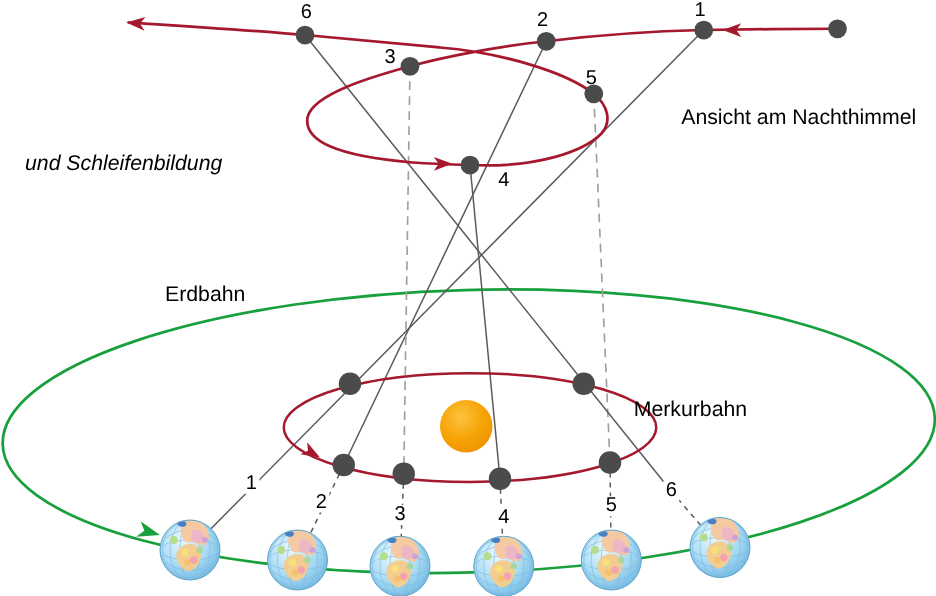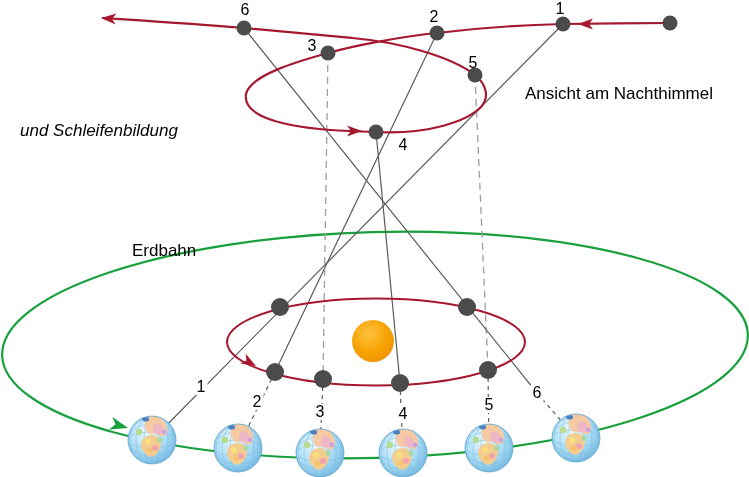--- a/index.html
+++ b/index.html
@@ -125,22 +125,23 @@
     <use href="#globe" transform="translate(320,453)"></use>
     <use href="#globe" transform="translate(403,453)"></use>
     <use href="#globe" transform="translate(489,448)"></use>
     <use href="#globe" transform="translate(576,438)"></use>
   </svg>
 
   <div class="txt caption" style="left:20px;top:120px;">
     <div>und Schleifenbildung</div>
   </div>
 
-  <div class="txt" style="left:525px;top:84px;">Ansicht am Nachthimmel</div>
-  <div class="txt" style="left:132px;top:241px;">Erdbahn</div>
+  <div class="txt" style="left:545px;top:84px;">Ansicht am Nachthimmel</div>
+  <div class="txt" style="left:132px;top:226px;">Erdbahn</div>
+  <div class="txt" style="left:507px;top:318px;">Merkurbahn</div>
 
   <div class="lbl" style="left:560px;top:9px;">1</div>
   <div class="lbl" style="left:434px;top:17px;">2</div>
   <div class="lbl" style="left:312px;top:46px;">3</div>
   <div class="lbl" style="left:403px;top:145px;">4</div>
   <div class="lbl" style="left:473px;top:63px;">5</div>
   <div class="lbl" style="left:245px;top:10px;">6</div>
 
   <div class="lbl masked" style="left:201px;top:387px;">1</div>
   <div class="lbl masked" style="left:257px;top:402px;">2</div>

